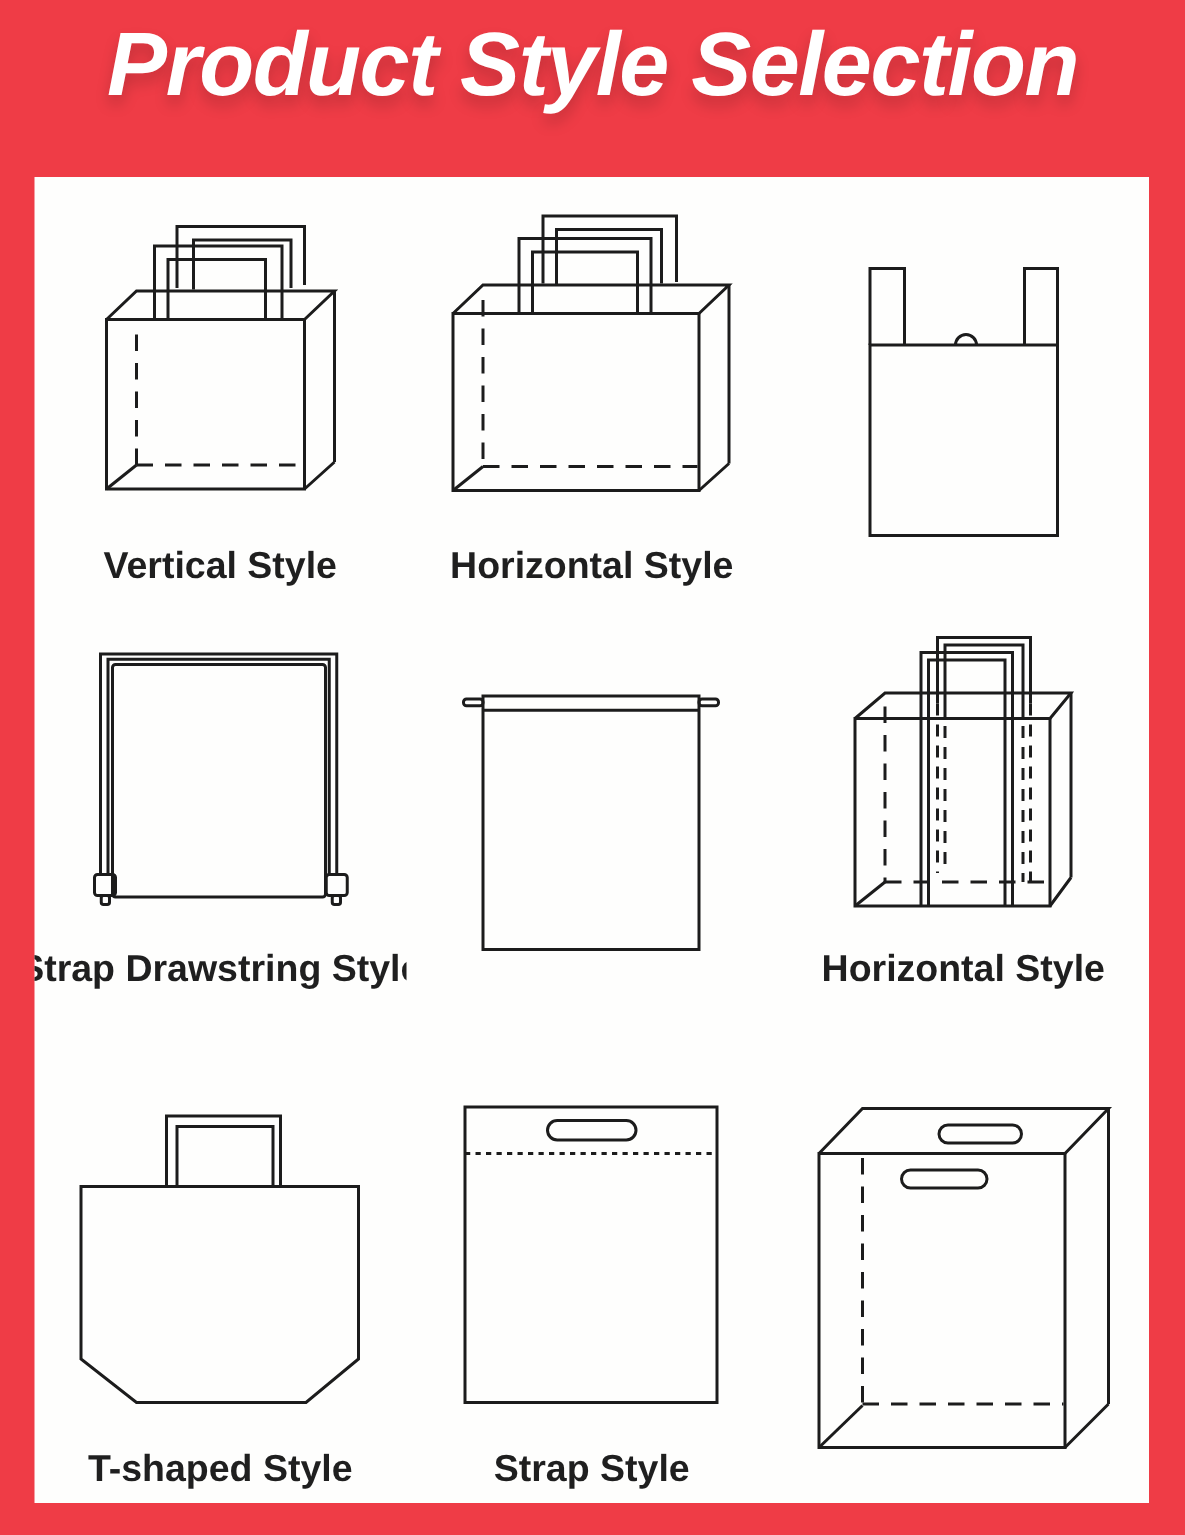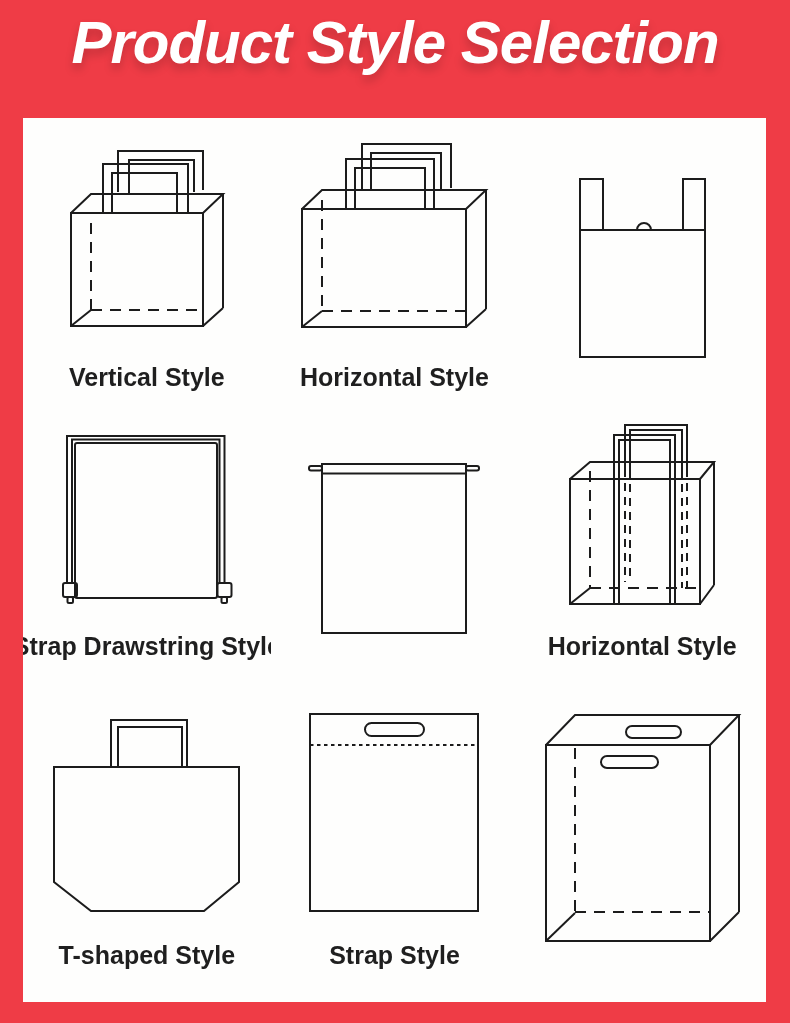--- a/index.html
+++ b/index.html
@@ -49,21 +49,21 @@
     font-size:25px;
     font-weight:700;
     color:var(--label-dark);
     line-height:30px;
     white-space:nowrap;
   }
   .r1 .cell{padding-bottom:6px;}
   .r1 svg{margin-bottom:30px;}
   .r2 .cell{padding-bottom:14px;}
   .r2 svg{margin-bottom:22px;}
-  .r3 .cell{padding-bottom:32px;}
+  .r3 .cell{padding-bottom:8px;}
   .r3 svg{margin-bottom:24px;}
   .art path,.art rect{
     fill:none;
     stroke:var(--line-dark);
     stroke-width:2;
   }
   .art .dash{stroke-dasharray:11 8;}
   .art .dash-s{stroke-dasharray:8 6;}
   .art .dot{stroke-dasharray:3.5 3.5;}
 </style>

